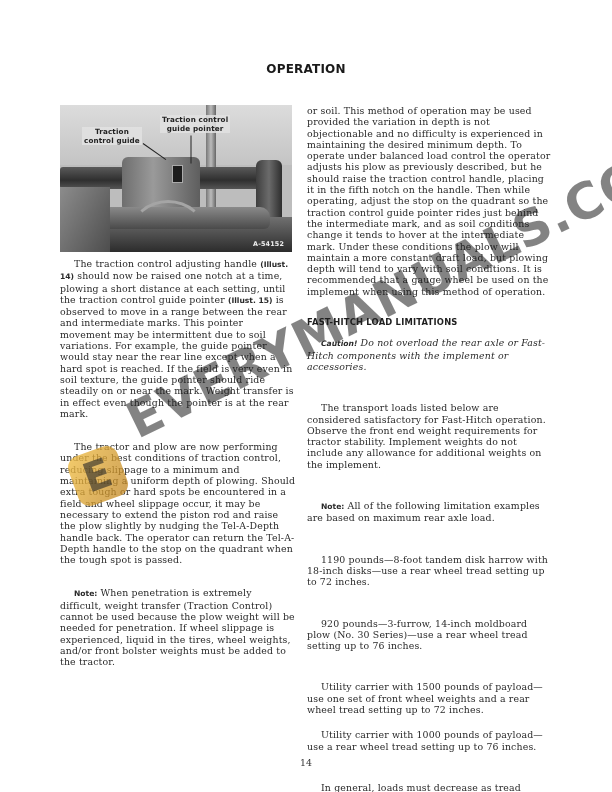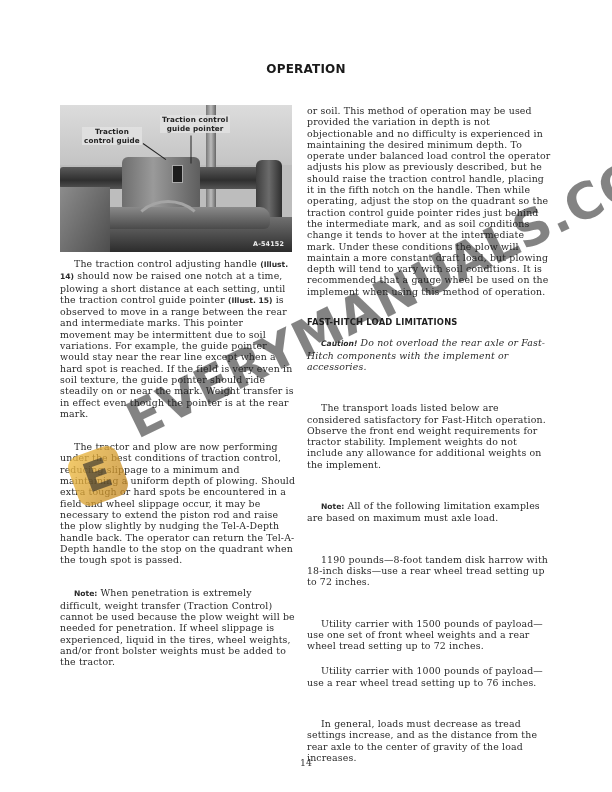--- a/index.html
+++ b/index.html
@@ -95,23 +95,24 @@
 
 <div class="col col-right">
   <p class="para" style="text-indent:0;">or soil.  This method of operation may be used provided the variation in depth is not objectionable and no difficulty is experienced in maintaining the desired minimum depth.  To operate under balanced load control the operator adjusts his plow as previously described, but he should raise the traction control handle, placing it in the fifth notch on the handle.  Then while operating, adjust the stop on the quadrant so the traction control guide pointer rides just behind the intermediate mark, and as soil conditions change it tends to hover at the intermediate mark.  Under these conditions the plow will maintain a more constant draft load, but plowing depth will tend to vary with soil conditions.  It is recommended that a gauge wheel be used on the implement when using this method of operation.</p>
 
   <div class="section-heading">FAST-HITCH LOAD LIMITATIONS</div>
 
   <p class="para" style="margin-top:9px;font-style:italic;"><span class="lbl">Caution!</span><span>  Do not overload the rear axle or Fast-Hitch components with the implement or accessories.</span></p>
 
   <p class="para gap-md">The transport loads listed below are considered satisfactory for Fast-Hitch operation. Observe the front end weight requirements for tractor stability.  Implement weights do not include any allowance for additional weights on the implement.</p>
 
-  <p class="para gap-md"><span class="lbl">Note:</span><span>  All of the following limitation examples are based on maximum must axle load.</span></p>
+  <p class="para gap-md"><span class="lbl">Note:</span><span>  All of the following limitation examples are based on maximum rear axle load.</span></p>
 
   <p class="para gap-md">1190 pounds—8-foot tandem disk harrow with 18-inch disks—use a rear wheel tread setting up to 72 inches.</p>
+  <p class="para gap-md">920 pounds—3-furrow, 14-inch moldboard plow (No. 30 Series)—use a rear wheel tread setting up to 76 inches.</p>
   <p class="para gap-md">Utility carrier with 1500 pounds of payload—use one set of front wheel weights and a rear wheel tread  setting up to 72 inches.</p>
   <p class="para" style="margin-top:14px;">Utility carrier with 1000 pounds of payload—use a rear wheel tread setting up to 76 inches.</p>
   <p class="para" style="margin-top:30px;">In general, loads must decrease as tread settings increase, and as the distance from the rear axle to the center of gravity of the load increases.</p>
 </div>
 
 <div class="wm-logo">
     <span>E</span>
   </div>
 <div class="watermark">EVERYMANUALS.COM</div>
 

